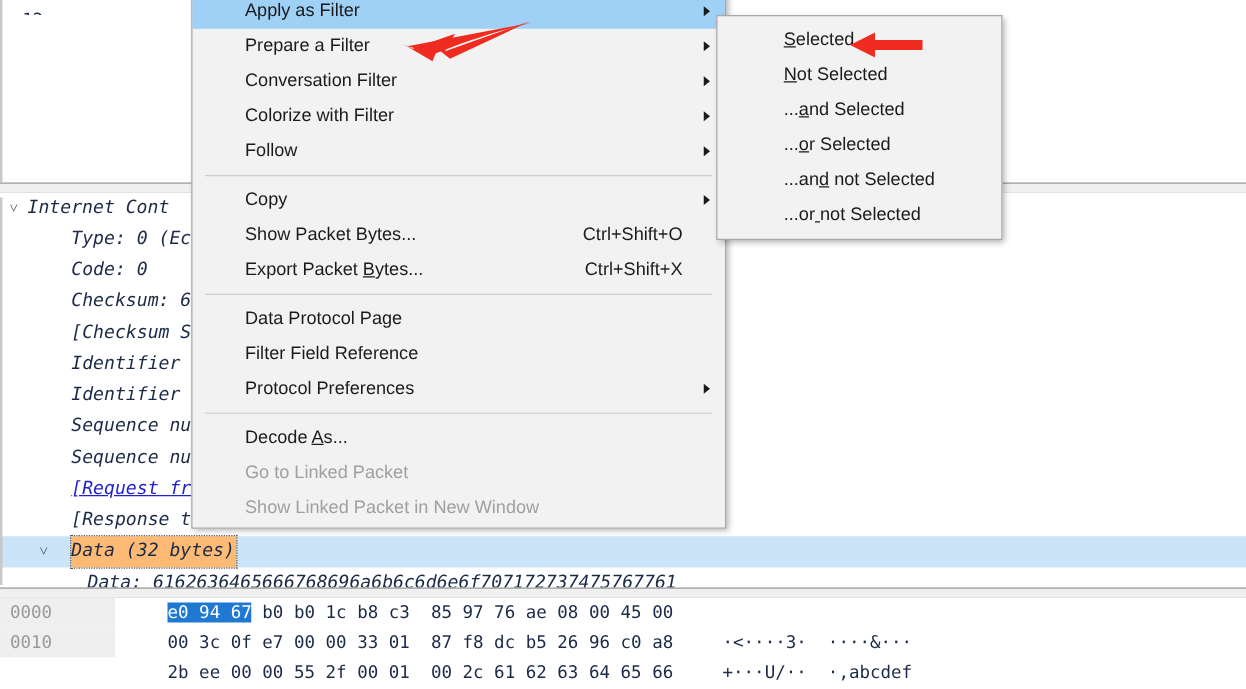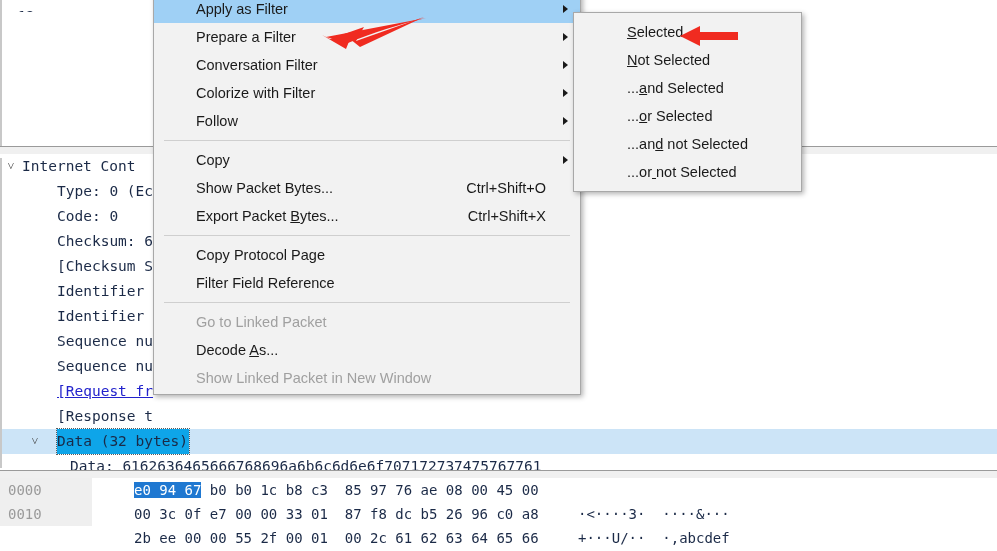--- a/index.html
+++ b/index.html
@@ -52,28 +52,28 @@
   }
   .tree-row {
     position: relative; height: 25px; line-height: 25px;
     font-family: "DejaVu Sans Mono", monospace; font-size: 14.5px;
     color: #1b2a47; white-space: pre;
   }
   .tree-row .twisty {
     position: absolute; left: 3px; top: 0; width: 16px;
     text-align: center; color: #444; font-size: 12px;
   }
-  .tree-row .txt { position: absolute; top: 0; }
+  .tree-row .txt { position: absolute; top: 0; font-style: italic; }
   .ind0 .txt { left: 22px; }
   .ind1 .txt { left: 46px; margin-left: 11px; }
   .ind2 .txt { left: 70px; }
   .ind1 .twisty { left: 27px; }
 
   .tree-row.selected .txt {
-    background: #0ea5e9;
+    background: #fdba74;
     outline: 1px dotted #5b5b5b;
     padding-right: 1px;
   }
   .tree-row.selected {
     background: #cce4f7;
   }
   .link-text { color: #2222cc; text-decoration: underline; }
 
   
   #div2 { top: 470px; }
@@ -200,25 +200,26 @@
         <div class="mi highlight"><span>Apply as Filter</span><span class="arrow"></span></div>
         <div class="mi"><span>Prepare a Filter</span><span class="arrow"></span></div>
         <div class="mi"><span>Conversation Filter</span><span class="arrow"></span></div>
         <div class="mi"><span>Colorize with Filter</span><span class="arrow"></span></div>
         <div class="mi"><span>Follow</span><span class="arrow"></span></div>
         <div class="msep"></div>
         <div class="mi"><span>Copy</span><span class="arrow"></span></div>
         <div class="mi"><span>Show Packet Bytes...</span><span class="accel">Ctrl+Shift+O</span></div>
         <div class="mi"><span>Export Packet <span class="mn">B</span>ytes...</span><span class="accel">Ctrl+Shift+X</span></div>
         <div class="msep"></div>
-        <div class="mi"><span>Copy Protocol Page</span></div>
+        <div class="mi"><span>Data Protocol Page</span></div>
         <div class="mi"><span>Filter Field Reference</span></div>
+        <div class="mi"><span>Protocol Preferences</span><span class="arrow"></span></div>
         <div class="msep"></div>
+        <div class="mi"><span>Decode <span class="mn">A</span>s...</span></div>
         <div class="mi disabled"><span>Go to Linked Packet</span></div>
-        <div class="mi"><span>Decode <span class="mn">A</span>s...</span></div>
         <div class="mi disabled"><span>Show Linked Packet in New Window</span></div>
       </div>
   </div>
 
   <div class="menu" id="sub-menu">
     <div id="submenu-host">
         <div class="mi"><span><span class="mn">S</span>elected</span></div>
         <div class="mi"><span><span class="mn">N</span>ot Selected</span></div>
         <div class="mi"><span>...<span class="mn">a</span>nd Selected</span></div>
         <div class="mi"><span>...<span class="mn">o</span>r Selected</span></div>

